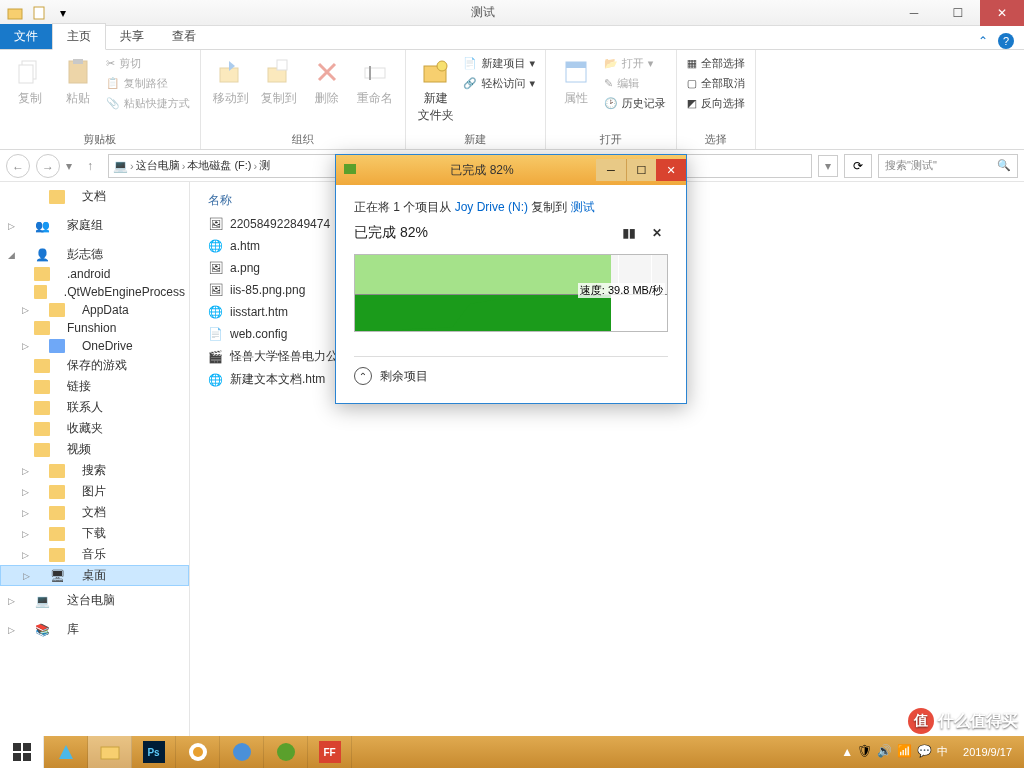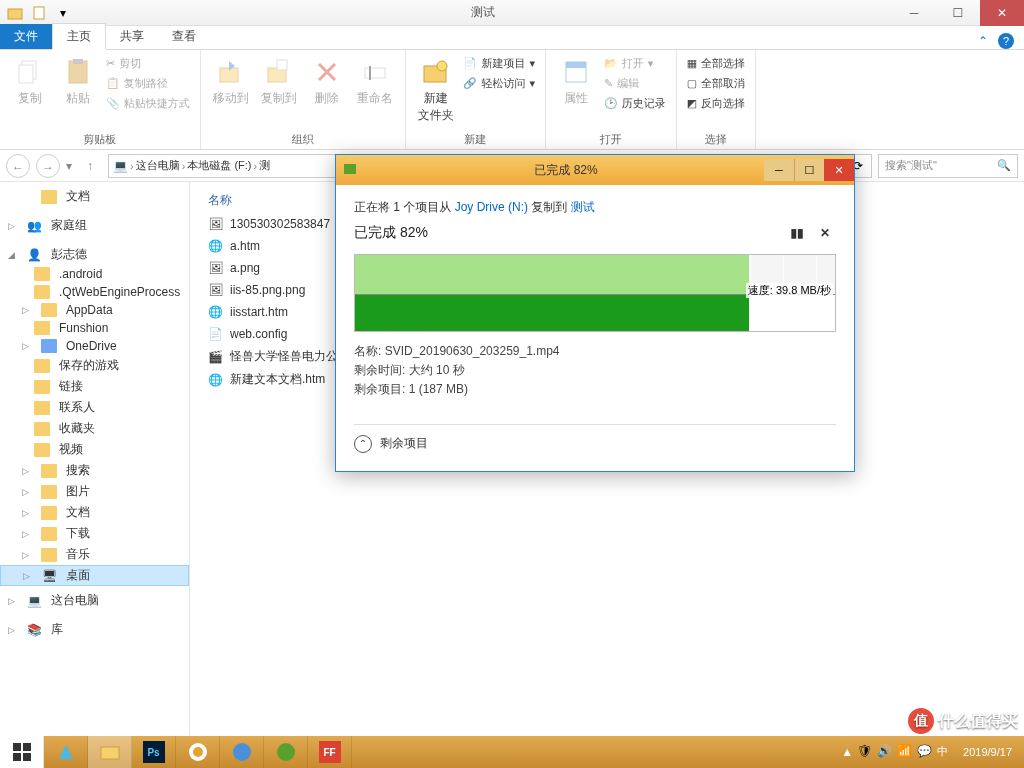--- a/index.html
+++ b/index.html
@@ -39,38 +39,38 @@
 .navbtn { width: 24px; height: 24px; border: 1px solid #ccc; border-radius: 50%; display: flex; align-items: center; justify-content: center; color: #888; }
 .breadcrumbs { flex: 1; height: 24px; border: 1px solid #ccc; display: flex; align-items: center; padding: 0 4px; gap: 2px; overflow: hidden; }
 .crumb { display: flex; align-items: center; gap: 2px; font-size: 11px; color: #333; white-space: nowrap; }
 .crumb .sep { color: #888; }
 .refbtn { width: 28px; height: 24px; border: 1px solid #ccc; display: flex; align-items: center; justify-content: center; }
 .search { width: 140px; height: 24px; border: 1px solid #ccc; display: flex; align-items: center; padding: 0 6px; color: #888; font-size: 11px; }
 
 
 .main { display: flex; height: 564px; }
 .tree { width: 190px; border-right: 1px solid #e5e5e5; overflow: hidden; padding: 4px 0; }
-.tnode { display: flex; align-items: center; gap: 9px; padding: 2px 4px; font-size: 12px; color: #333; white-space: nowrap; }
+.tnode { display: flex; align-items: center; gap: 17px; padding: 2px 4px; font-size: 12px; color: #333; white-space: nowrap; }
 .tnode.sel { background: #cce8ff; border: 1px solid #99d1ff; padding: 1px 3px; }
 .twist { width: 10px; color: #888; font-size: 9px; }
 .fico { width: 16px; height: 14px; background: #f7cf6f; border-radius: 1px; position: relative; }
 .fico.blue { background: #6fa8f7; }
 
 .list { flex: 1; padding: 6px 10px; }
 .colhead { font-size: 12px; color: #3a6ea5; padding: 4px 8px; }
 .litem { display: flex; align-items: center; gap: 6px; padding: 3px 8px; font-size: 12px; color: #333; }
 .litem .ico { width: 16px; height: 16px; display: flex; align-items: center; justify-content: center; }
 
 
 .statusbar { height: 22px; border-top: 1px solid #e5e5e5; display: flex; align-items: center; padding: 0 8px; font-size: 11px; color: #555; }
 .statusbar .right { margin-left: auto; display: flex; gap: 4px; }
 .viewbtn { width: 20px; height: 16px; border: 1px solid #ccc; }
 
 
-.dialog { position: absolute; left: 335px; top: 154px; width: 520px; background: #fff; border: 1px solid #2a84d2; box-shadow: 0 4px 20px rgba(0,0,0,0.3); }
+.dialog { position: absolute; left: 335px; top: 154px; width: 352px; background: #fff; border: 1px solid #2a84d2; box-shadow: 0 4px 20px rgba(0,0,0,0.3); }
 .dlg-title { height: 30px; background: linear-gradient(#f7c967, #f0a93c); display: flex; align-items: center; }
 .dlg-title .icon { width: 20px; height: 20px; margin: 0 6px; }
 .dlg-title .txt { flex: 1; text-align: center; color: #333; font-size: 12px; }
 .dlg-ctl { display: flex; }
 .dlg-ctl div { width: 30px; height: 22px; display: flex; align-items: center; justify-content: center; font-size: 11px; }
 .dlg-ctl .min { background: #e8c986; }
 .dlg-ctl .max { background: #e8c986; border-left: 1px solid #d0a050; }
 .dlg-ctl .x { background: #d9432f; color: #fff; }
 .dlg-body { padding: 14px 18px 18px; }
 .copyline { font-size: 12px; color: #333; }
@@ -412,21 +412,21 @@
         <span class="twist">▷</span>
         <span>📚</span>
         <span>库</span>
       </div>
   </div>
 
   <div class="list">
     <div class="colhead">名称</div>
     <div class="litem">
         <span class="ico">🖼</span>
-        <span>130530302583847</span>
+        <span>220584922849474</span>
       </div>
     <div class="litem">
         <span class="ico">🌐</span>
         <span>a.htm</span>
       </div>
     <div class="litem">
         <span class="ico">🖼</span>
         <span>a.png</span>
       </div>
     <div class="litem">
@@ -485,25 +485,20 @@
     </div>
     <div class="chart">
       <div class="chart-top"></div>
       <div class="chart-top-fill" style="width:82%"></div>
       <div class="chart-bot"></div>
       <svg class="chart-bot-fill" style="width:82%" viewBox="0 0 100 40" preserveAspectRatio="none">
         <path d="M0,38 L8,37 L15,38 L22,36 L30,35 L38,34 L45,10 L55,6 L70,4 L85,3 L100,2 L100,40 L0,40 Z" fill="#1b9b1b"></path>
       </svg>
       <div class="midline"></div>
       <div class="speedlbl"><span>速度:</span> <span>39.8 MB/秒</span></div>
-    </div>
-    <div class="detail">
-      <div><span>名称:</span> <span>SVID_20190630_203259_1.mp4</span></div>
-      <div><span>剩余时间:</span> <span>大约 10 秒</span></div>
-      <div><span>剩余项目:</span> <span>1 (187 MB)</span></div>
     </div>
     <div class="moreinfo">
       <div class="chev">⌃</div>
       <span>剩余项目</span>
     </div>
   </div>
 </div>
 
 <div class="taskbar">
   <div class="tbtn start">

